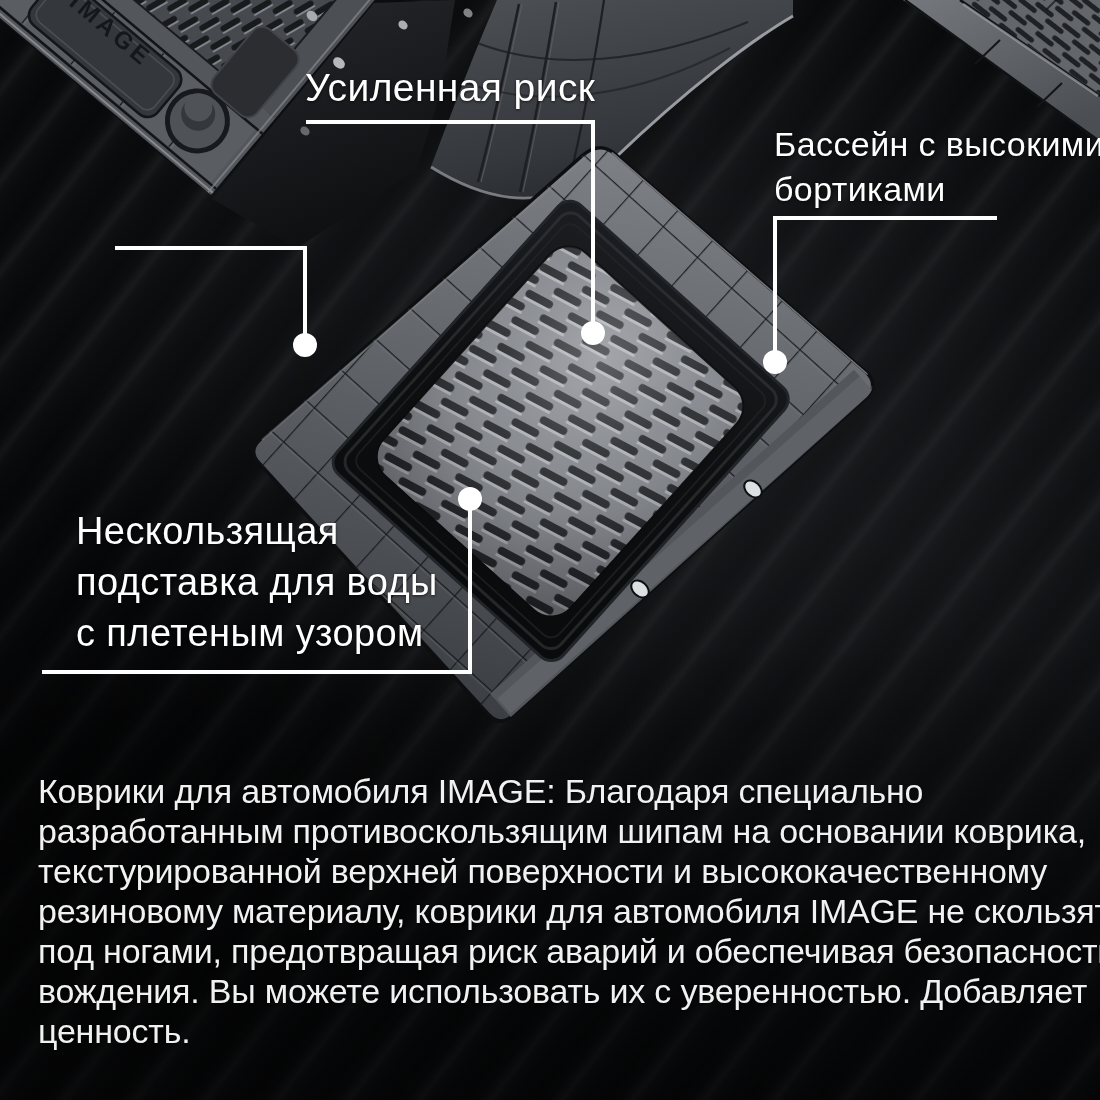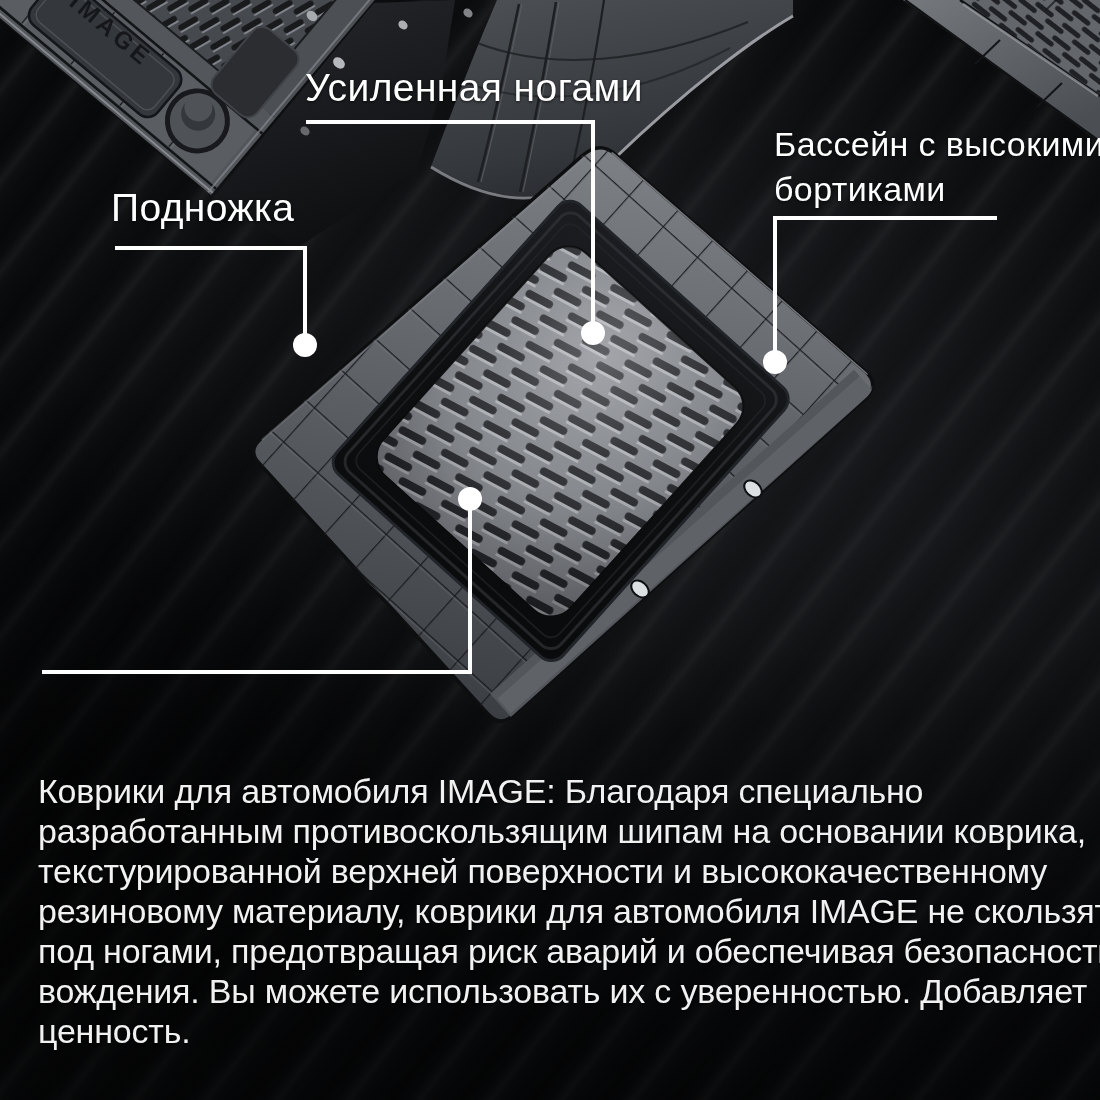--- a/index.html
+++ b/index.html
@@ -208,24 +208,26 @@
       <path d="M 42,672 L 470,672 L 470,499"></path>
     </g>
     <g fill="#ffffff">
       <circle cx="593" cy="333" r="12"></circle>
       <circle cx="305" cy="345" r="12"></circle>
       <circle cx="775" cy="362" r="12"></circle>
       <circle cx="470" cy="499" r="12"></circle>
     </g>
   </svg>
 
-  <div class="label label-heel">Усиленная ногами</div>
-  <div class="label label-footrest">Подножка</div>
+  <div class="label label-heel">Усиленная риск</div>
   <div class="label label-basin">Бассейн с высокими
 бортиками</div>
+  <div class="label label-antislip">Нескользящая
+подставка для воды
+с плетеным узором</div>
   <div class="description">Коврики для автомобиля IMAGE: Благодаря специально
 разработанным противоскользящим шипам на основании коврика,
 текстурированной верхней поверхности и высококачественному
 резиновому материалу, коврики для автомобиля IMAGE не скользят
 под ногами, предотвращая риск аварий и обеспечивая безопасность
 вождения. Вы можете использовать их с уверенностью. Добавляет
 ценность.</div>
 
 </div>
 

